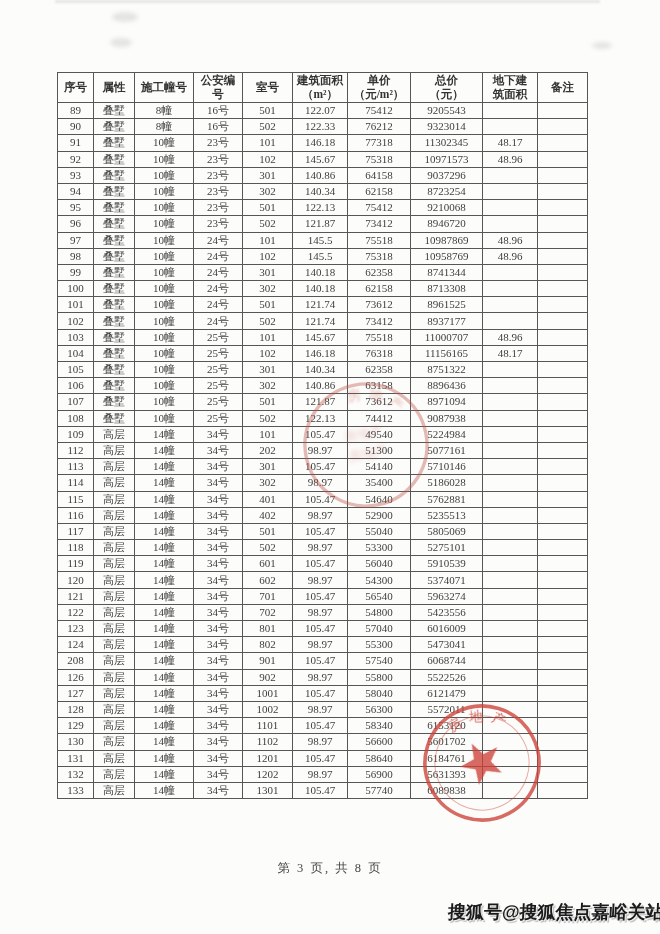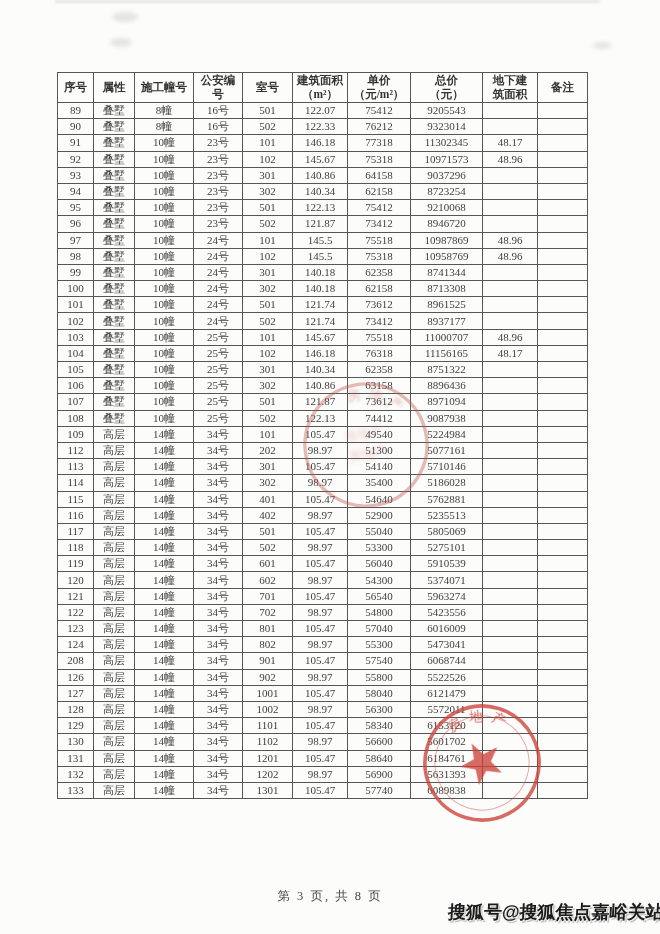--- a/index.html
+++ b/index.html
@@ -22,21 +22,21 @@
     padding:0;font-weight:normal;overflow:hidden;white-space:nowrap;
   }
   .price thead th{
     height:29px;font-size:11.5px;line-height:1.2;white-space:pre-line;
     font-weight:bold;color:#333;
   }
   .price tbody td{height:15.2px;font-size:11px;line-height:1;color:#3e3e3e;}
   
   .footer{
     position:absolute;left:0;top:860px;width:660px;text-align:center;
-    font-size:12.5px;letter-spacing:2px;color:#474747;margin-top:28px;
+    font-size:12.5px;letter-spacing:2px;color:#474747;
   }
   .watermark{
     position:absolute;left:448px;top:900px;width:210px;
     font-size:18px;font-weight:bold;color:#1b1b1b;letter-spacing:0px;
     font-family:"Liberation Sans","DejaVu Sans",sans-serif;
     transform:skewX(-3deg);
     text-shadow:1px 1px 0 rgba(255,255,255,.6), 2px 2px 1px rgba(60,60,60,.35);
     white-space:nowrap;
   }
   

